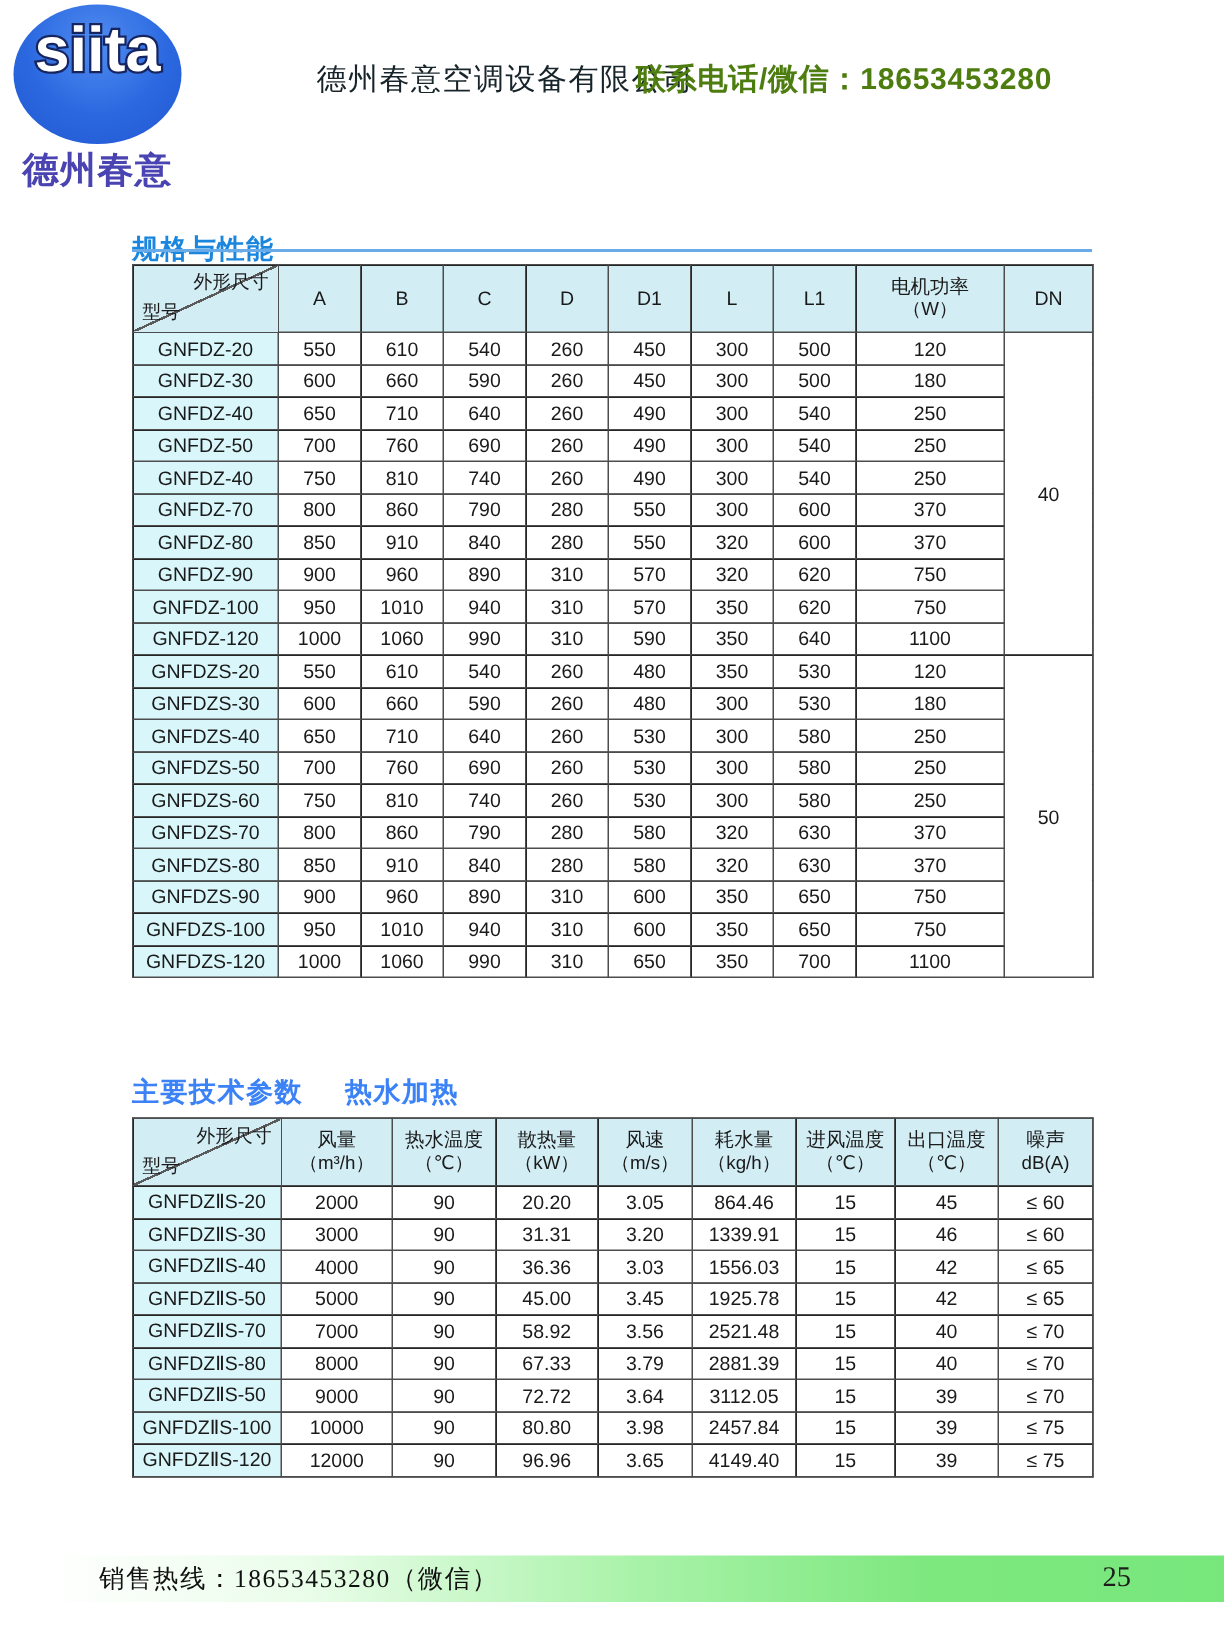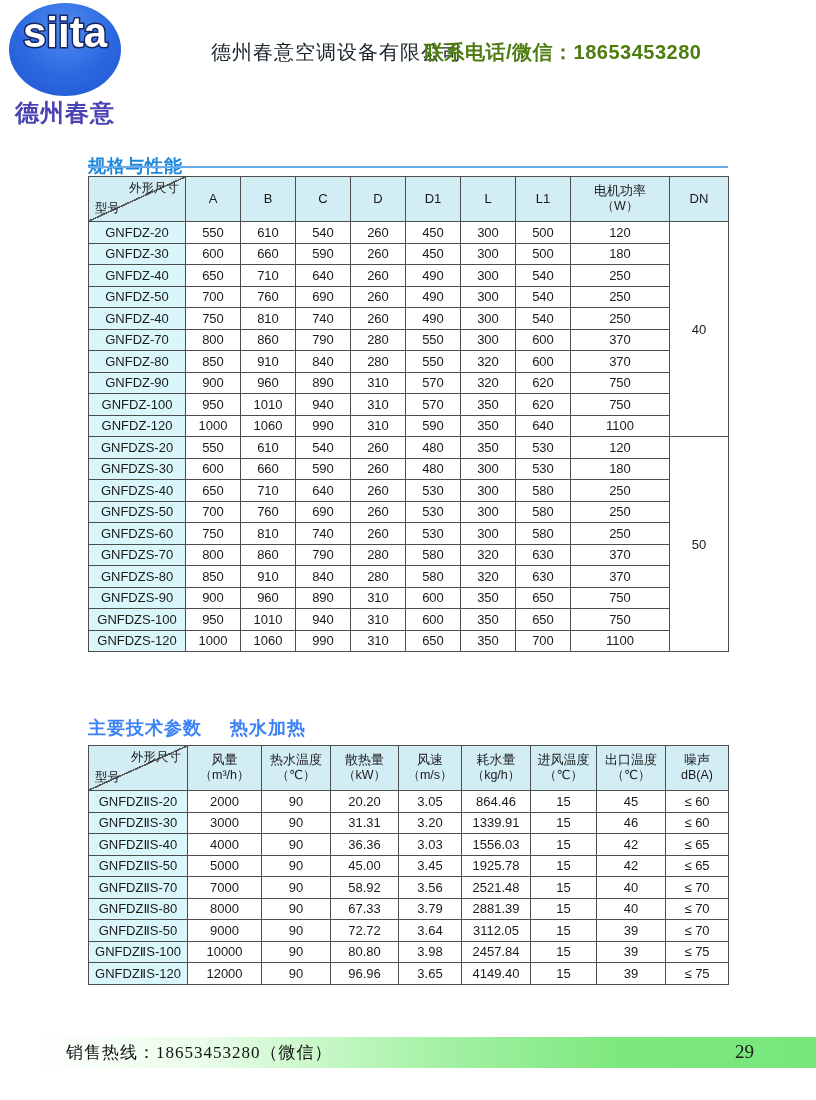--- a/index.html
+++ b/index.html
@@ -514,14 +514,14 @@
         <td>4149.40</td>
         <td>15</td>
         <td>39</td>
         <td>≤ 75</td>
       </tr>
     </tbody>
 </table>
 
 <div class="footer-bar">
   <span class="footer-hotline">销售热线：18653453280（微信）</span>
-  <span class="footer-page">29</span>
+  <span class="footer-page">25</span>
 </div>
 
 </body></html>

